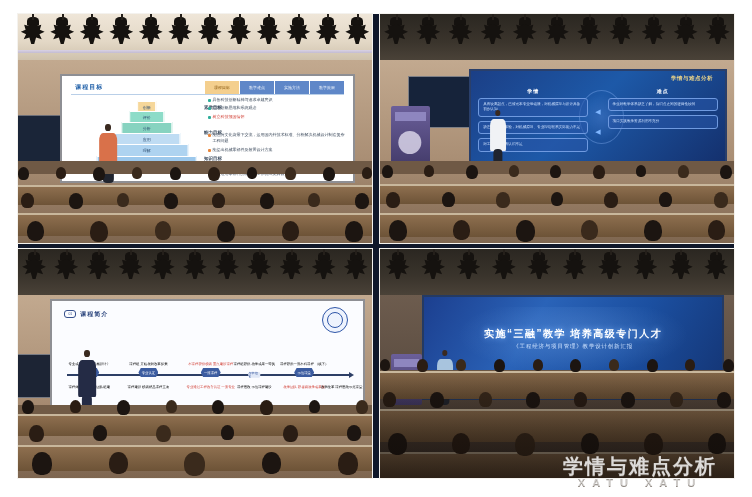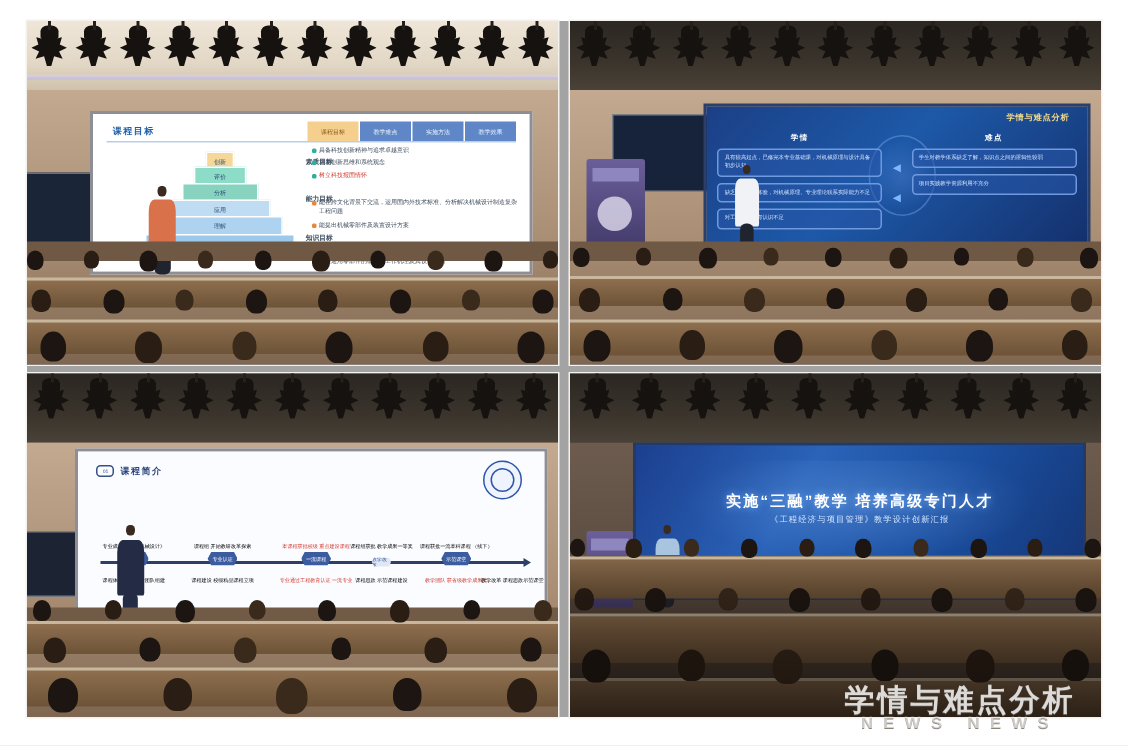--- a/index.html
+++ b/index.html
@@ -6,21 +6,21 @@
   body{
     width:752px;height:497px;overflow:hidden;
     font-family:"Liberation Sans","DejaVu Sans",sans-serif;
   }
   .page{position:relative;width:752px;height:497px;background:#ffffff;}
 
   
   .collage{
     position:absolute;left:18px;top:14px;width:716px;height:464px;
     display:grid;grid-template-columns:354px 354px;grid-template-rows:229px 229px;
-    gap:6px 8px;background:#a3a3a3;
+    gap:6px 8px;background:#0f172a;
   }
   .photo{
     position:relative;overflow:hidden;background:#2a2320;
     box-shadow:0 0 0 1px #f4f2ee;
   }
 
   
   .scene{position:absolute;inset:0;}
 
   
@@ -718,16 +718,16 @@
         </div>
 
         <div class="darkveil"></div>
       </div>
     </div>
 
   </div>
 
   <div class="watermark">
     <span class="wm-cn">学情与难点分析</span>
-    <span class="wm-en">NEWS NEWS</span>
+    <span class="wm-en">XATU XATU</span>
   </div>
 
 </div>
 
 </body></html>

